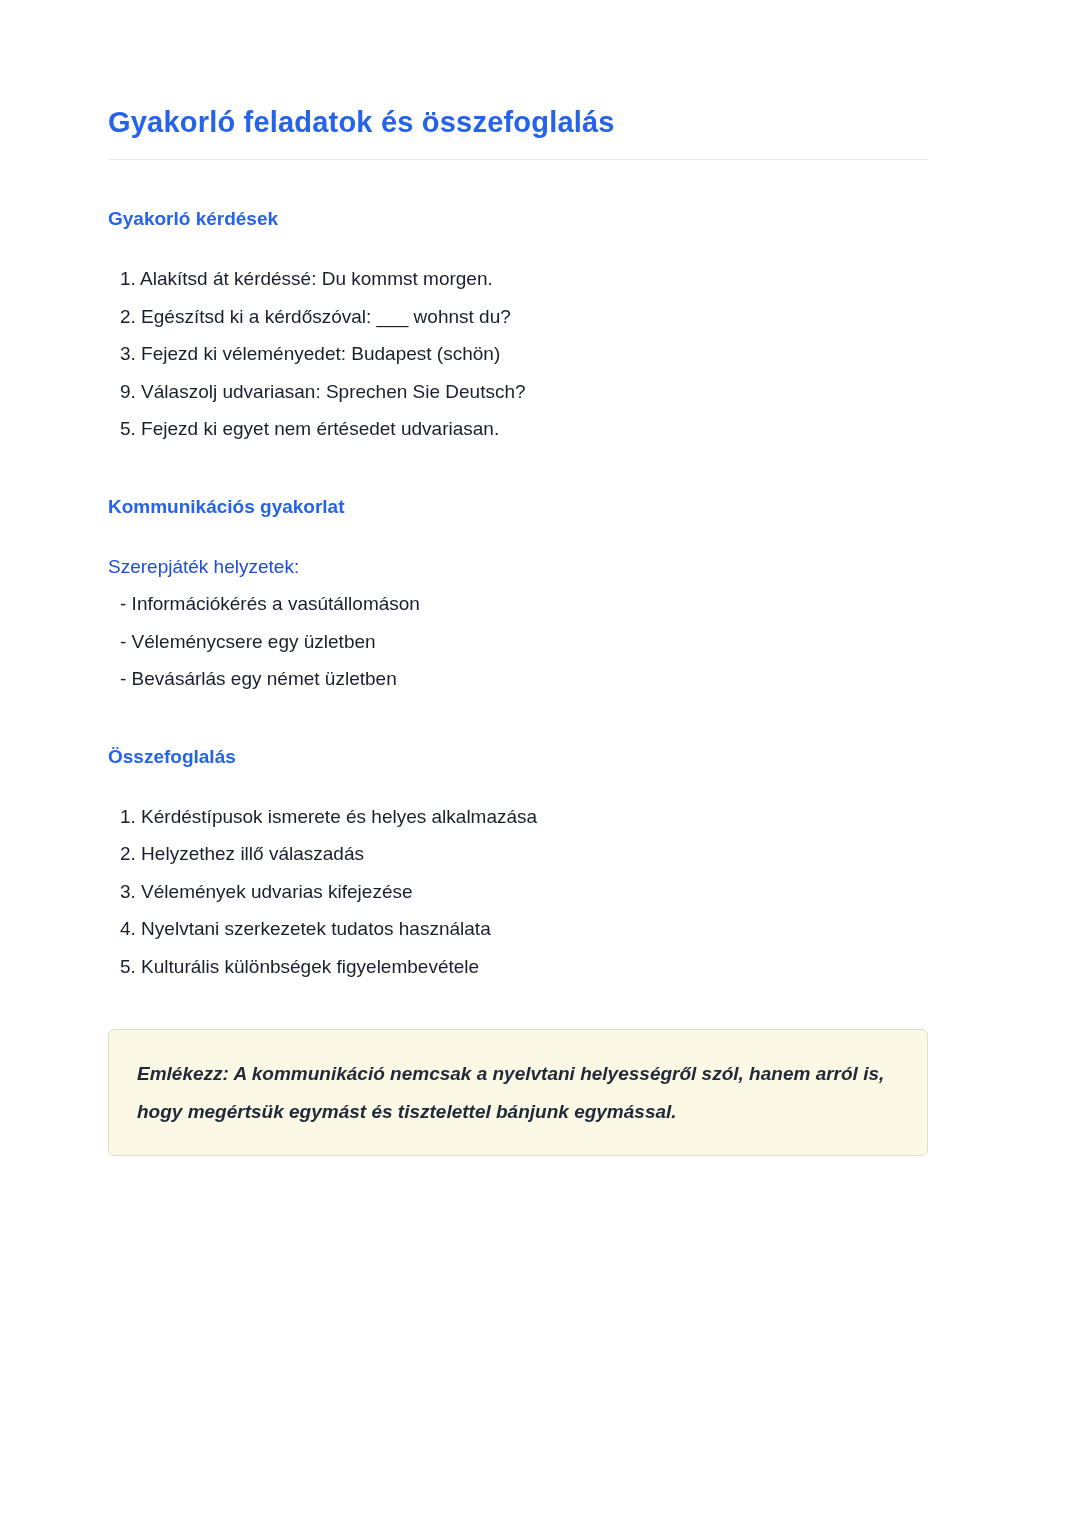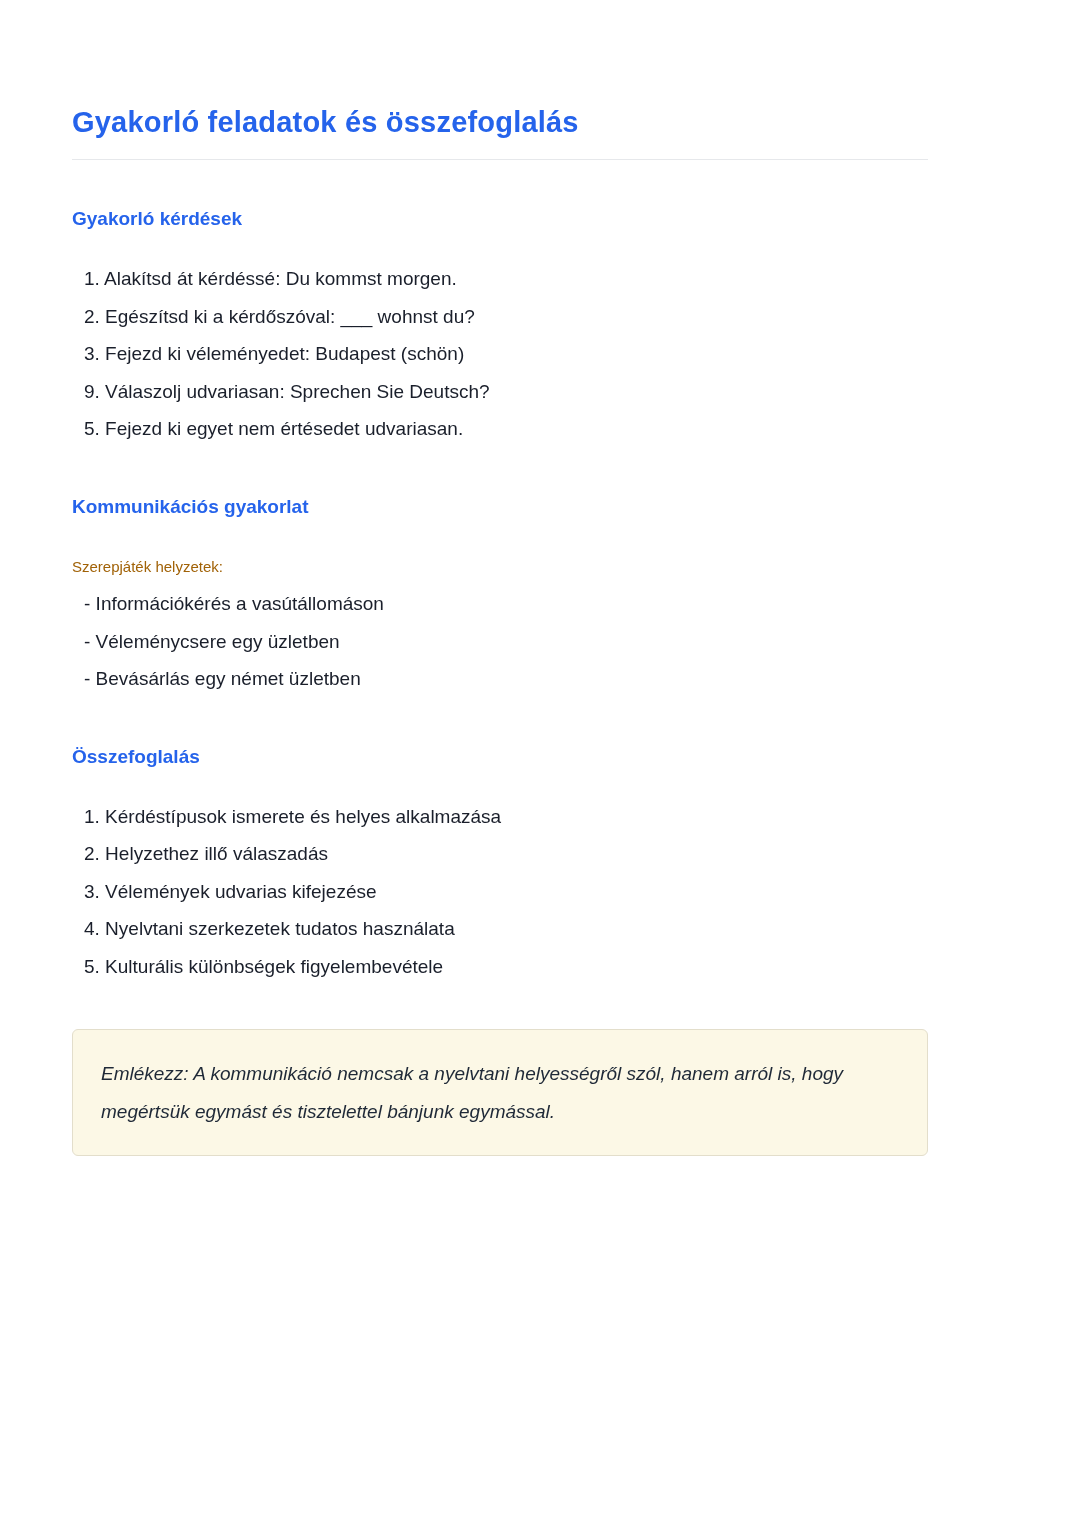--- a/index.html
+++ b/index.html
@@ -9,21 +9,21 @@
     color: #1a1f2b;
   }
   .page {
     width: 1080px;
     height: 1527px;
     background: #ffffff;
     position: relative;
     overflow: hidden;
   }
   .content {
-    padding: 106px 152px 0 72px;
+    padding: 106px 152px 0 108px;
   }
   h1.doc-title {
     font-size: 29px;
     font-weight: bold;
     color: #2563eb;
     letter-spacing: 0.2px;
   }
   .title-rule {
     border: none;
     border-top: 1px solid #e6e8eb;
@@ -35,41 +35,42 @@
     color: #2563eb;
     margin-top: 48px;
     margin-bottom: 30px;
   }
   .line {
     font-size: 19px;
     line-height: 37.5px;
     color: #1a1f2b;
   }
   .intro {
-    font-size: 15px;
+    font-size: 19px;
     line-height: 37.5px;
-    color: #a16207;
+    color: #1d4ed8;
   }
   .list {
     margin-top: 0;
     margin-left: 12px;
   }
   .gap-after-intro { margin-top: 22px; }
   .callout {
     margin-top: 44px;
     background: #fcf8e6;
     border: 1px solid #e3decb;
     border-radius: 6px;
     padding: 25px 28px;
   }
   .callout .callout-text {
     font-size: 19px;
     line-height: 37.5px;
     font-style: italic;
     color: #1f2937;
+    font-weight: bold;
   }
 </style>
 </head>
 <body>
 
 <div class="page">
   <div class="content">
 
     <h1 class="doc-title">Gyakorló feladatok és összefoglalás</h1>
     <hr class="title-rule">

